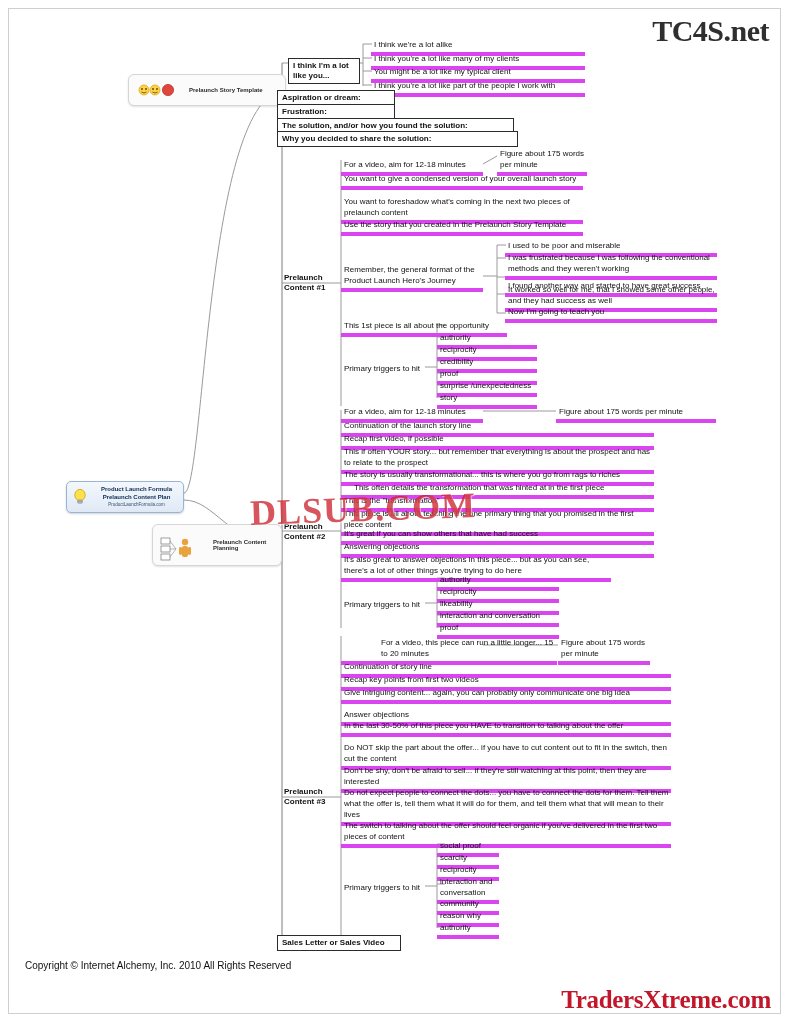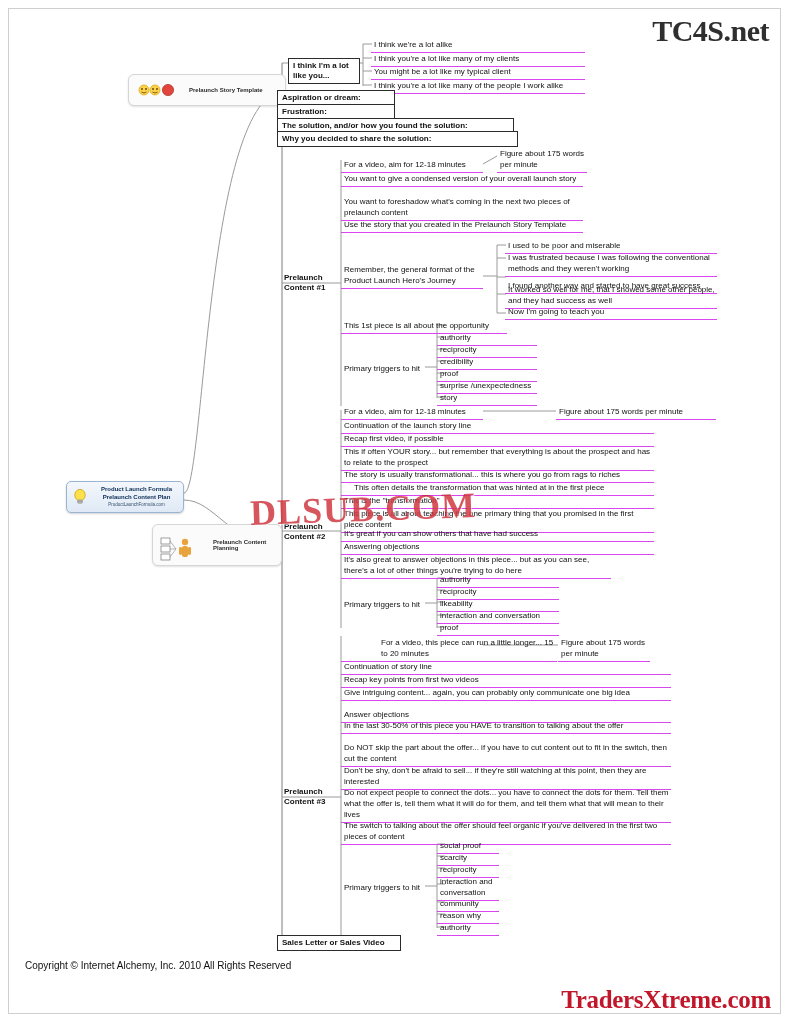--- a/index.html
+++ b/index.html
@@ -159,21 +159,21 @@
   }
 
   
   .leaf {
     position: absolute;
     font-size: 8px;
     line-height: 11px;
     color: #111;
     box-sizing: border-box;
     padding: 1px 2px 2px 3px;
-    border-bottom: 1px solid #d946ef;
+    border-bottom: 4px solid #d946ef;
   }
   .leaf.nb { border-bottom: none; }
   .branch-title {
     position: absolute;
     font-size: 8px;
     font-weight: bold;
     line-height: 10px;
     color: #111;
     padding: 1px 3px;
     box-sizing: border-box;
@@ -314,21 +314,21 @@
     <div class="caption">Prelaunch Content Planning</div>
   </div>
 
   <div class="branch-title boxed" style="left:288px; top:58px; width:72px;">
     <span>I think I'm a lot like you...</span>
   </div>
 
   <div class="leaf" style="left:371px; top:38px; width:214px;">I think we're a lot alike</div>
   <div class="leaf" style="left:371px; top:52px; width:214px;">I think you're a lot like many of my clients</div>
   <div class="leaf" style="left:371px; top:65px; width:214px;">You might be a lot like my typical client</div>
-  <div class="leaf" style="left:371px; top:79px; width:214px;">I think you're a lot like many of the people I work alike</div>
+  <div class="leaf" style="left:371px; top:79px; width:214px;">I think you're a lot like part of the people I work with</div>
 
   <div class="branch-title boxed" style="left:277px; top:90px; width:118px;">
     <span>Aspiration or dream:</span>
   </div>
   <div class="branch-title boxed" style="left:277px; top:104px; width:118px;">
     <span>Frustration:</span>
   </div>
   <div class="branch-title boxed" style="left:277px; top:118px; width:237px;">
     <span>The solution, and/or how you found the solution:</span>
   </div>

